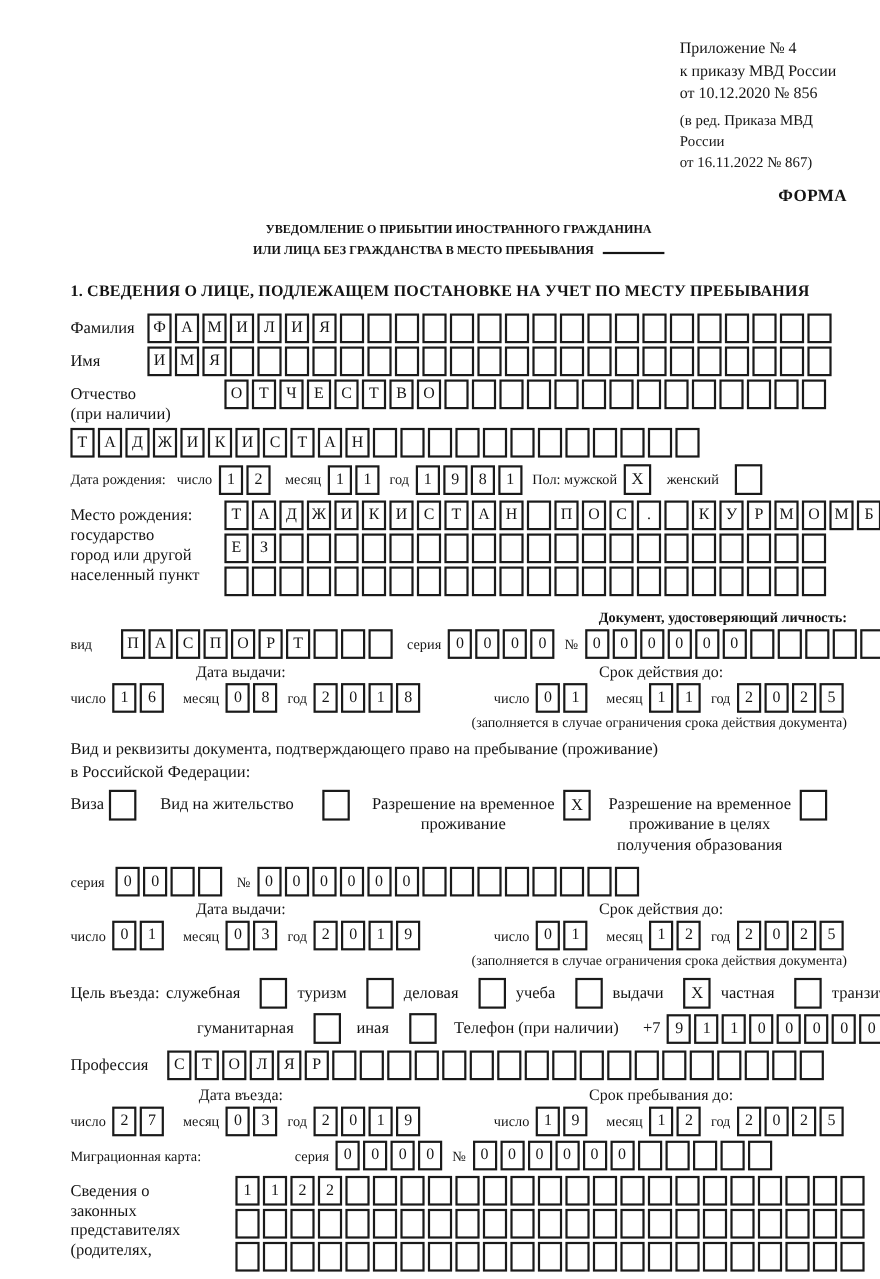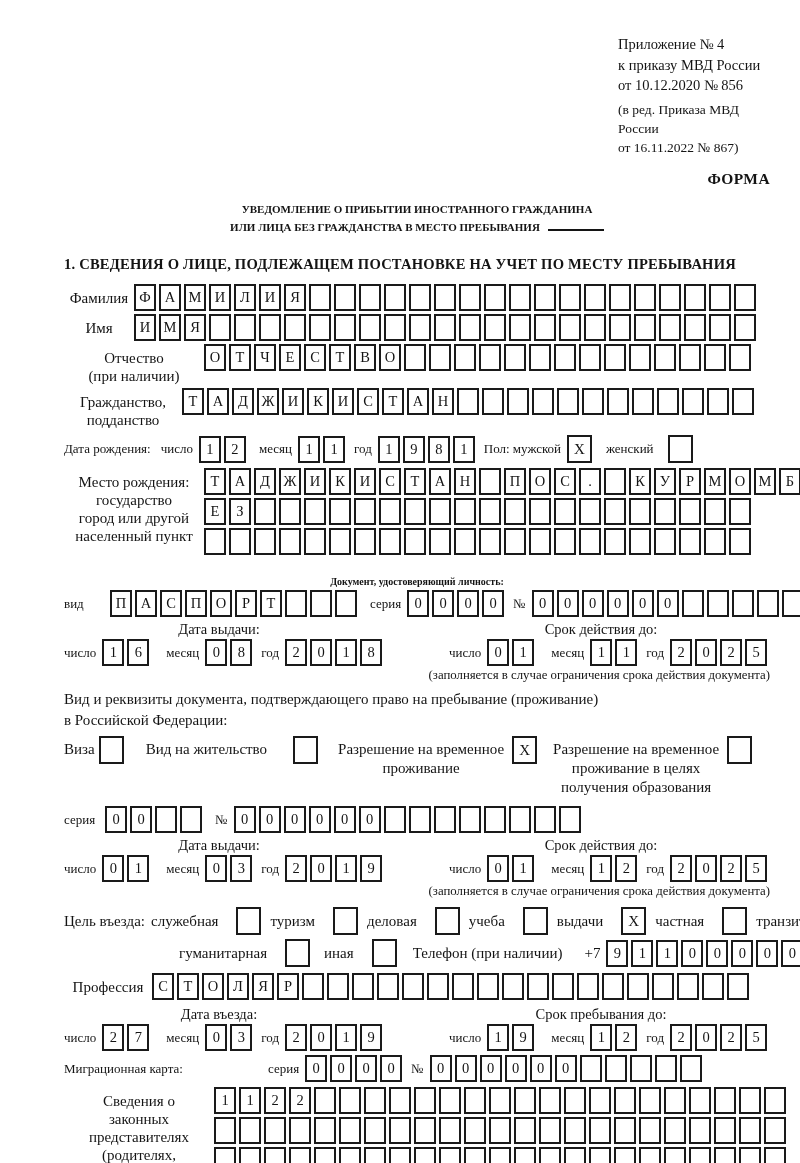--- a/index.html
+++ b/index.html
@@ -14,21 +14,21 @@
   .hdr { margin-left:554px; font-size:14.5px; line-height:1.42; }
   .hdr-sub { margin-left:554px; font-size:13.5px; line-height:1.4; margin-top:5px; }
   .forma { text-align:right; font-weight:bold; font-size:15.5px; margin-top:13px; letter-spacing:.4px; }
 
   .title { text-align:center; font-weight:bold; font-size:11px; line-height:1.5; margin-top:13px; }
   .blank-line { display:inline-block; width:56px; height:13px; border-bottom:2px solid #141414; margin-left:8px; }
 
   .sec-heading { font-weight:bold; font-size:14.6px; margin-top:21px; letter-spacing:.2px; }
 
   .row { display:flex; align-items:flex-start; margin-top:3px; }
-  .lbl { font-size:15px; line-height:18px; padding-top:5px; flex:none;text-align:center; }
+  .lbl { font-size:15px; line-height:18px; padding-top:5px; flex:none; }
   .lbl .l2 { display:block; }
   .w70 { width:70px; } .w88 { width:88px; } .w118 { width:118px; } .w140 { width:140px; } .w150 { width:150px; } .w190 { width:190px; } .w46 { width:46px; }
 
   .cells { display:flex; flex:none; }
   .cell {
     width:22px; height:27px; border:2px solid #1a1a1a; margin-right:3px;
     display:inline-flex; align-items:center; justify-content:center;
     font-size:14.5px; flex:none; background:#fff;
   }
   .cellcol .cells { margin-bottom:3px; }
@@ -173,21 +173,20 @@
         <span class="cell"></span>
         <span class="cell"></span>
         <span class="cell"></span>
         <span class="cell"></span>
         <span class="cell"></span>
         <span class="cell"></span>
       </span>
   </div>
 
   <div class="row">
-    <span class="lbl w118"><span>Гражданство,</span><span class="l2">подданство</span></span>
     <span class="cells">
         <span class="cell">Т</span>
         <span class="cell">А</span>
         <span class="cell">Д</span>
         <span class="cell">Ж</span>
         <span class="cell">И</span>
         <span class="cell">К</span>
         <span class="cell">И</span>
         <span class="cell">С</span>
         <span class="cell">Т</span>
@@ -311,21 +310,21 @@
           <span class="cell"></span>
           <span class="cell"></span>
           <span class="cell"></span>
           <span class="cell"></span>
           <span class="cell"></span>
           <span class="cell"></span>
         </span>
     </span>
   </div>
 
-  <div style="text-align:center; font-weight:bold; font-size:10px; margin-top:18px;">Документ, удостоверяющий личность:</div>
+  <div style="text-align:right; font-weight:bold; font-size:13px; margin-top:8px;">Документ, удостоверяющий личность:</div>
 
   <div class="row inline" style="margin-top:3px;">
     <span class="ilbl w46">вид</span>
     <span class="cells">
         <span class="cell">П</span>
         <span class="cell">А</span>
         <span class="cell">С</span>
         <span class="cell">П</span>
         <span class="cell">О</span>
         <span class="cell">Р</span>

